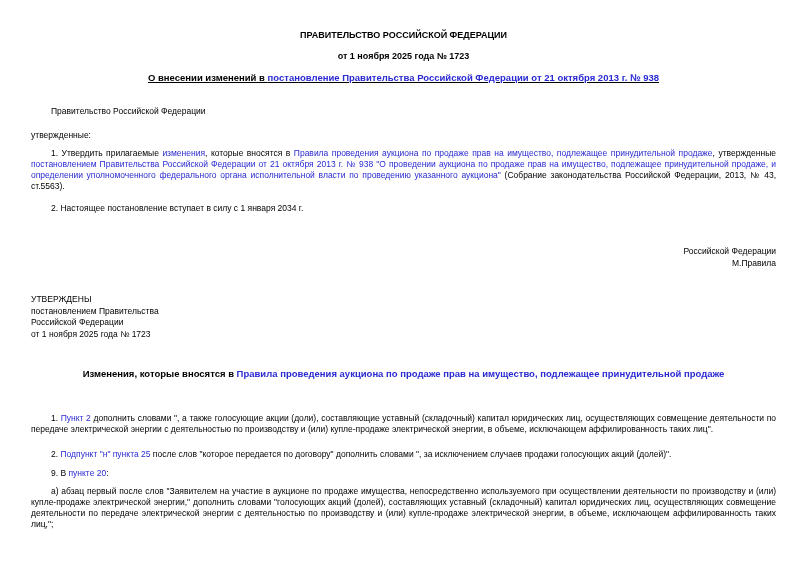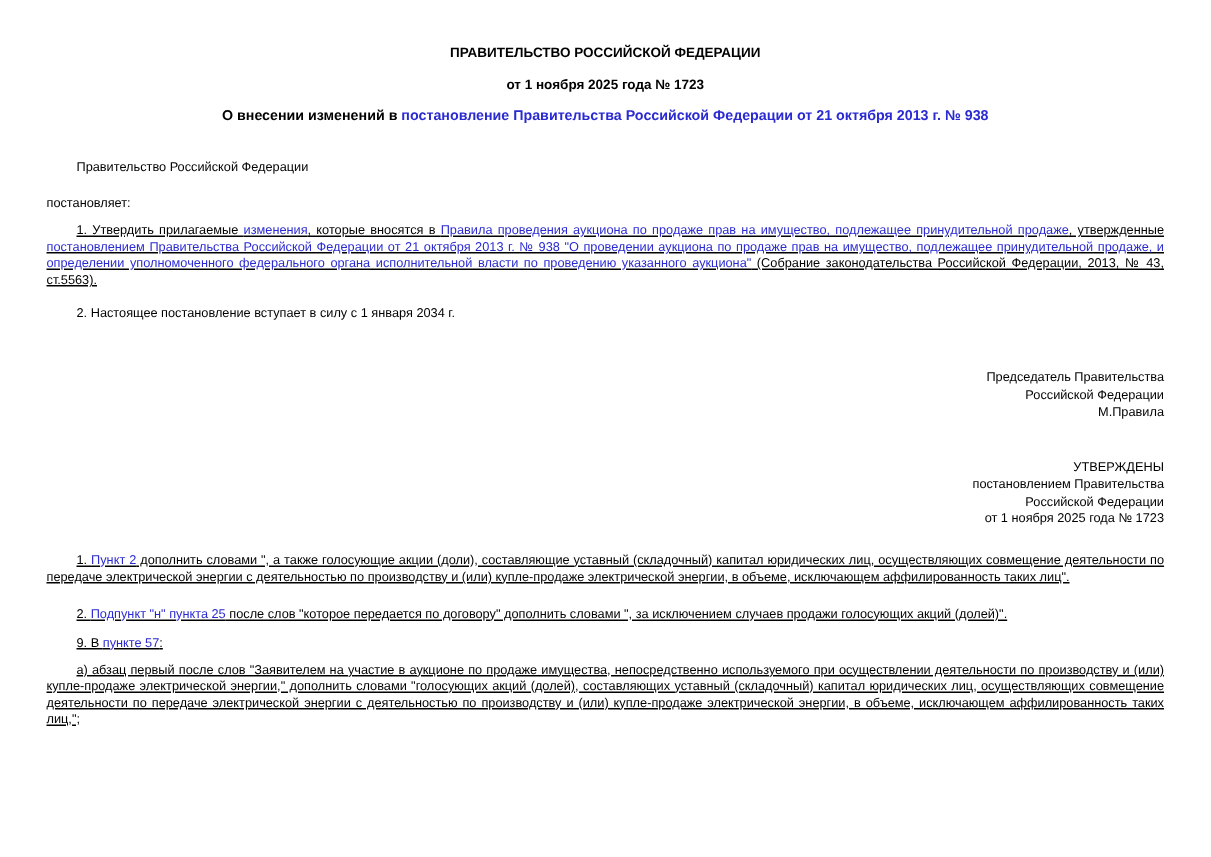--- a/index.html
+++ b/index.html
@@ -10,70 +10,70 @@
     padding:30px 31px 0 31px;
     background:#ffffff;
     color:#000000;
     font-family:"Liberation Sans","DejaVu Sans",sans-serif;
     overflow:hidden;
     border-radius:22px;
   }
   .center{text-align:center;}
   .bold{font-weight:bold;}
   .h{font-size:9px;line-height:11px;margin:0 0 10px 0;}
-  .subject{font-size:9.5px;line-height:12px;margin:3px 0 0 0;}
+  .subject{font-size:9.5px;line-height:12px;margin:3px 0 0 0;text-decoration:underline;}
   .body{font-size:8.5px;line-height:11px;margin:0;}
-  .j{text-align:justify;text-decoration:underline;}
+  .j{text-align:justify;}
   .ind{text-indent:20px;}
   .lnk{color:var(--link,#2a2ad2);text-decoration:none;cursor:pointer;}
   .preamble{margin-top:22px;}
   .decree{margin-top:13px;}
   .p1{margin-top:7px;}
   .p2{margin-top:11px;}
   .sig{margin-top:32px;text-align:right;font-size:8.5px;line-height:11.5px;}
-  .approved{margin-top:25px;text-align:right;font-size:8.5px;line-height:11.5px;}
+  .approved{margin-top:25px;text-align:left;font-size:8.5px;line-height:11.5px;}
   .amend-title{font-size:9.5px;line-height:12px;margin:28px 0 0 0;}
-  .item1{margin-top:16px;}
+  .item1{margin-top:33px;}
   .item2{margin-top:14px;}
   .item3{margin-top:8px;}
   .itema{margin-top:7px;}
 </style>
 </head>
 <body>
 
 <div class="page">
 
   <div class="h center bold">ПРАВИТЕЛЬСТВО РОССИЙСКОЙ ФЕДЕРАЦИИ</div>
   <div class="h center bold">от 1 ноября 2025 года № 1723</div>
 
   <p class="subject center bold"><span>О внесении изменений в </span><span class="lnk">постановление Правительства Российской Федерации от 21 октября 2013 г. № 938</span></p>
 
   <p class="body preamble ind">Правительство Российской Федерации</p>
 
-  <p class="body decree">постановляет:</p>
+  <p class="body decree">утвержденные:</p>
 
   <p class="body j ind p1"><span>1. Утвердить прилагаемые </span><span class="lnk">изменения</span><span>, которые вносятся в </span><span class="lnk">Правила проведения аукциона по продаже прав на имущество, подлежащее принудительной продаже</span><span>, утвержденные </span><span class="lnk">постановлением Правительства Российской Федерации от 21 октября 2013 г. № 938 "О проведении аукциона по продаже прав на имущество, подлежащее принудительной продаже, и определении уполномоченного федерального органа исполнительной власти по проведению указанного аукциона"</span><span> (Собрание законодательства Российской Федерации, 2013, № 43, ст.5563).</span></p>
 
   <p class="body ind p2">2. Настоящее постановление вступает в силу с 1 января 2034 г.</p>
 
   <div class="sig">
-    <div>Председатель Правительства</div>
     <div>Российской Федерации</div>
     <div>М.Правила</div>
   </div>
 
   <div class="approved">
     <div>УТВЕРЖДЕНЫ</div>
     <div>постановлением Правительства</div>
     <div>Российской Федерации</div>
     <div>от 1 ноября 2025 года № 1723</div>
   </div>
 
+  <p class="amend-title center bold"><span>Изменения, которые вносятся в </span><span class="lnk">Правила проведения аукциона по продаже прав на имущество, подлежащее принудительной продаже</span></p>
 
   <p class="body j ind item1"><span>1. </span><span class="lnk">Пункт 2</span><span> дополнить словами ", а также голосующие акции (доли), составляющие уставный (складочный) капитал юридических лиц, осуществляющих совмещение деятельности по передаче электрической энергии с деятельностью по производству и (или) купле-продаже электрической энергии, в объеме, исключающем аффилированность таких лиц".</span></p>
 
   <p class="body j ind item2"><span>2. </span><span class="lnk">Подпункт "н" пункта 25</span><span> после слов "которое передается по договору" дополнить словами ", за исключением случаев продажи голосующих акций (долей)".</span></p>
 
-  <p class="body j ind item3"><span>9. В </span><span class="lnk">пункте 57</span><span>:</span></p>
+  <p class="body j ind item3"><span>9. В </span><span class="lnk">пункте 20</span><span>:</span></p>
 
   <p class="body j ind itema">а) абзац первый после слов "Заявителем на участие в аукционе по продаже имущества, непосредственно используемого при осуществлении деятельности по производству и (или) купле-продаже электрической энергии," дополнить словами "голосующих акций (долей), составляющих уставный (складочный) капитал юридических лиц, осуществляющих совмещение деятельности по передаче электрической энергии с деятельностью по производству и (или) купле-продаже электрической энергии, в объеме, исключающем аффилированность таких лиц,";</p>
 
 </div>
 
 </body></html>

